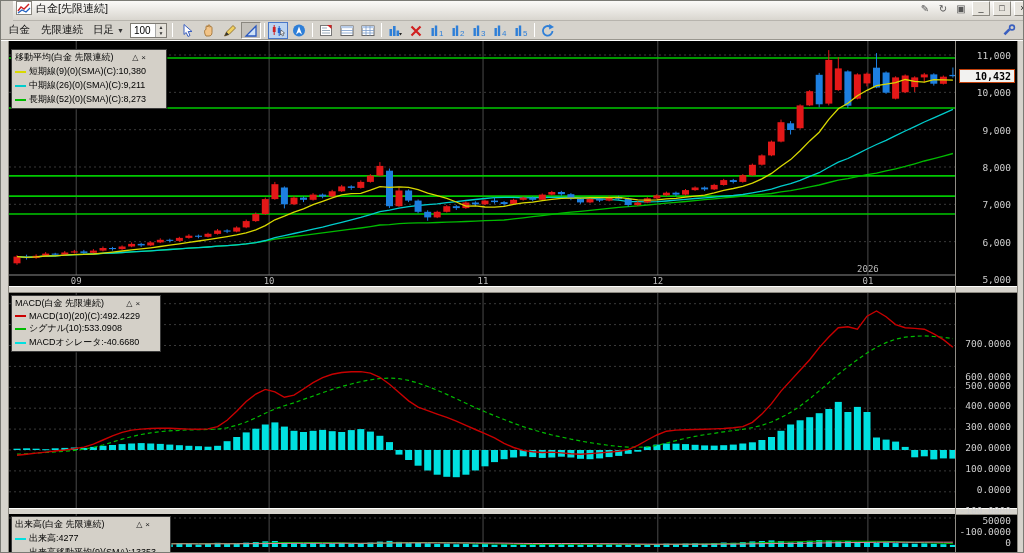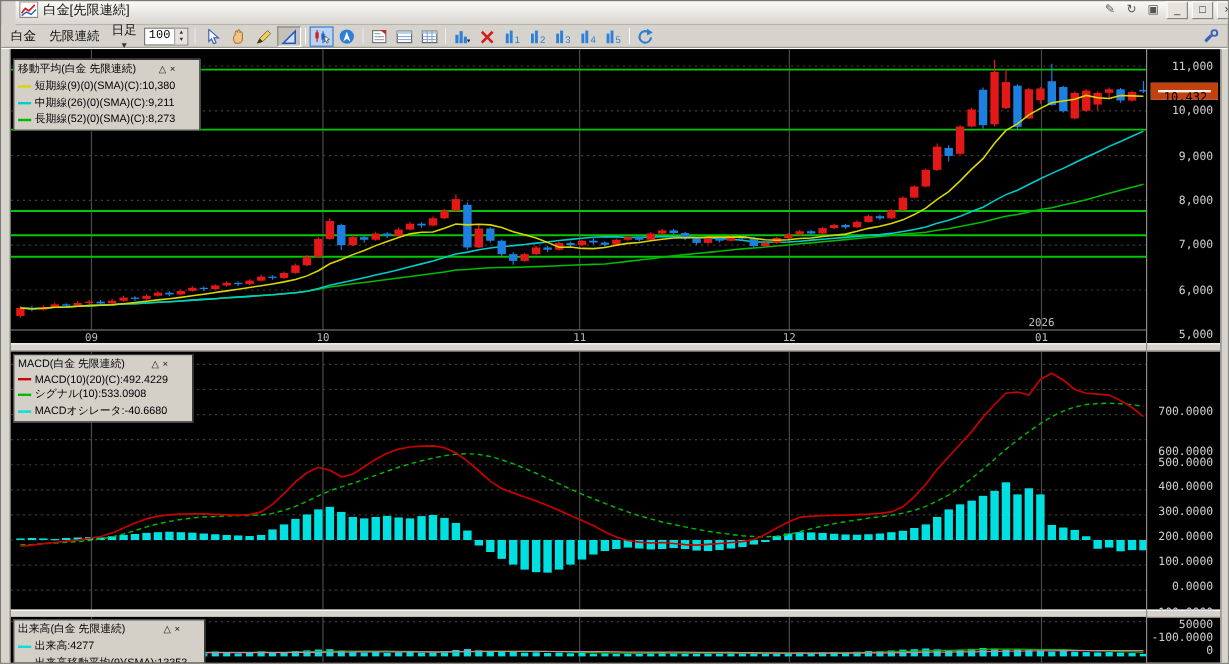--- a/index.html
+++ b/index.html
@@ -14,23 +14,23 @@
   #titlebar .ttl { font-size:11px; color:#111; flex:1 1 auto; }
   .tb-mini { display:flex; gap:2px; align-items:center; }
   .tb-mini .mico { width:16px; height:14px; font-size:10px; color:#555; text-align:center; line-height:14px; }
   .winbtn { width:18px; height:15px; background:#e6e3dc; border:1px solid; border-color:#fff #8a877f #8a877f #fff;
     font-size:9px; line-height:13px; text-align:center; color:#222; margin-left:1px; }
 
   
   #toolbar { position:absolute; left:0; top:20px; width:100%; height:19px; background:#d6d3cc;
     border-bottom:1px solid #9a978f; display:flex; align-items:center; padding:0 4px; gap:3px; }
   .tlabel { font-size:10.5px; color:#111; padding:0 4px; }
-  .tdrop { font-size:10.5px; color:#111; padding:0 3px; display:flex; align-items:center; gap:3px;flex-direction:column; }
+  .tdrop { font-size:10.5px; color:#111; padding:0 3px; display:flex; align-items:center; gap:3px; }
   .tdrop .dd { font-size:7px; color:#333; }
-  .spin { display:flex; align-items:stretch; border:1px solid #7f7c75; background:#fff; height:15px;font-family:Liberation Mono, monospace; }
+  .spin { display:flex; align-items:stretch; border:1px solid #7f7c75; background:#fff; height:15px; }
   .spin .val { font-size:10px; padding:0 3px; line-height:13px; color:#000; min-width:24px; }
   .spin .btns { display:flex; flex-direction:column; width:11px; border-left:1px solid #aaa; background:#e6e3dc; }
   .spin .btns div { flex:1; font-size:5px; line-height:6px; text-align:center; color:#333; }
   .tsep { width:1px; height:14px; background:#9a978f; border-right:1px solid #fff; margin:0 2px; }
   .ticonbtn { width:20px; height:17px; display:flex; align-items:center; justify-content:center; border:1px solid transparent; }
   .ticonbtn.sel { background:#bcd4f0; border-color:#4a78c8; }
   .ticonbtn.pressed { background:#c4c1ba; border-color:#8a877f #fff #fff #8a877f; border-style:solid; }
   .tspacer { flex:1 1 auto; }
 
   
@@ -40,22 +40,22 @@
     border-top:1px solid #fdfdfb; border-bottom:1px solid #8a877f; }
   #vdiv { position:absolute; left:954px; top:0; width:1px; height:514px; background:#8f8c85; }
   #rborder { position:absolute; left:1016px; top:0; width:8px; height:514px; background:#d6d3cc; border-left:1px solid #8a877f; }
   #lborder { position:absolute; left:0; top:0; width:8px; height:514px; background:#d6d3cc; border-right:1px solid #8a877f; }
 
   svg.panel { position:absolute; left:8px; display:block; }
 
   .axis { position:absolute; left:955px; width:61px; overflow:hidden; }
   .axis .tick { position:absolute; right:6px; font-family:"DejaVu Sans Mono", monospace; font-size:9.5px; color:#cfcfcf; white-space:nowrap; }
   #pricetag { position:absolute; left:958px; width:56px; height:14px; background:#f2f2f0; color:#000;
-    font-family:"DejaVu Sans Mono", monospace; font-size:10px; font-weight:normal; text-align:right;
-    padding-right:3px; line-height:14px; border:6px solid #c2410c; }
+    font-family:"DejaVu Sans Mono", monospace; font-size:10px; font-weight:bold; text-align:right;
+    padding-right:3px; line-height:14px; border:1px solid #c2410c; }
 
   #infoline { position:absolute; left:12px; top:1px; color:#ddd; font-size:9.5px; white-space:nowrap; }
 
   .legend { position:absolute; background:#d4d0c8; border:1px solid #3c3c3c; font-size:9px; color:#000;
     padding:1px 20px 2px 3px; box-shadow:1px 1px 0 #00000055; }
   .lgd-head { display:flex; align-items:center; gap:8px; }
   .lgd-title { white-space:nowrap; }
   .lgd-btns { margin-left:auto; display:flex; gap:3px; }
   .lgd-btns span { font-size:8px; line-height:9px; color:#222; }
   .lgd-row { display:flex; align-items:center; gap:3px; white-space:nowrap; margin-top:1px; }

